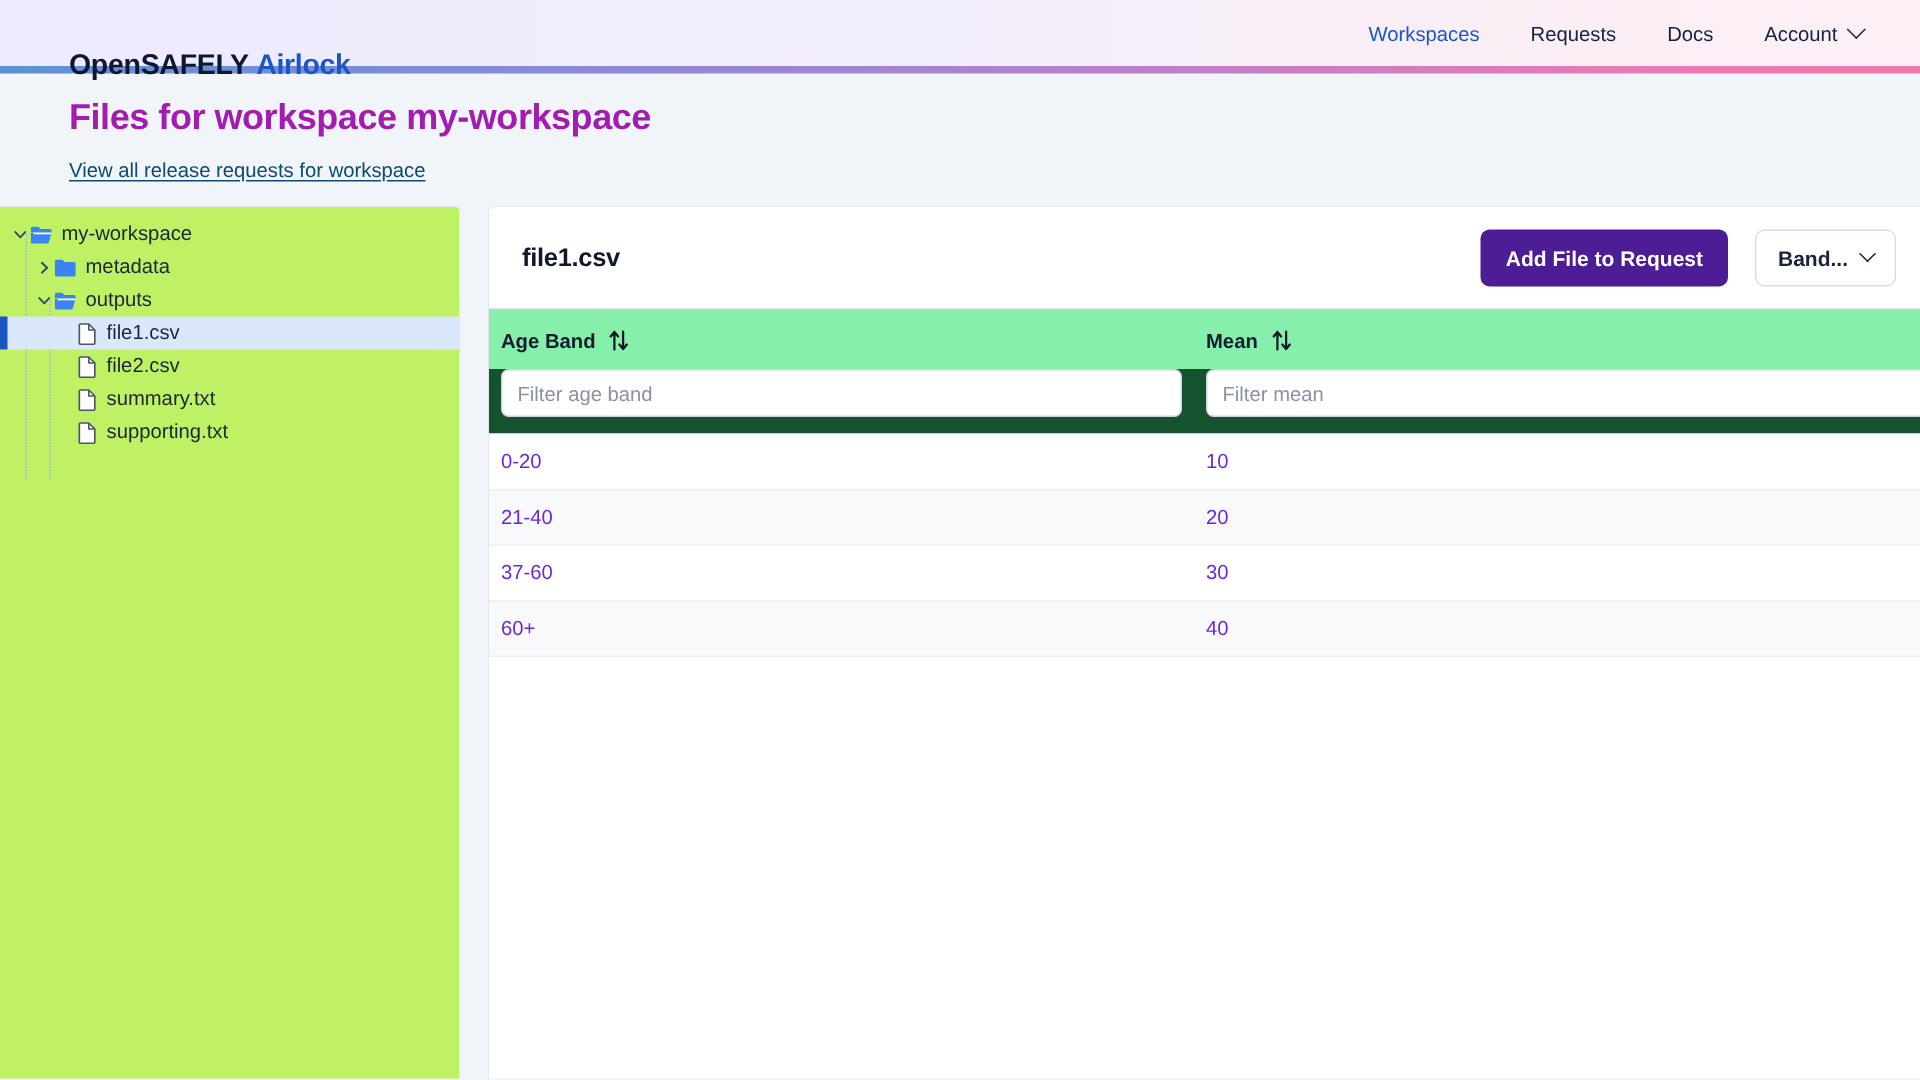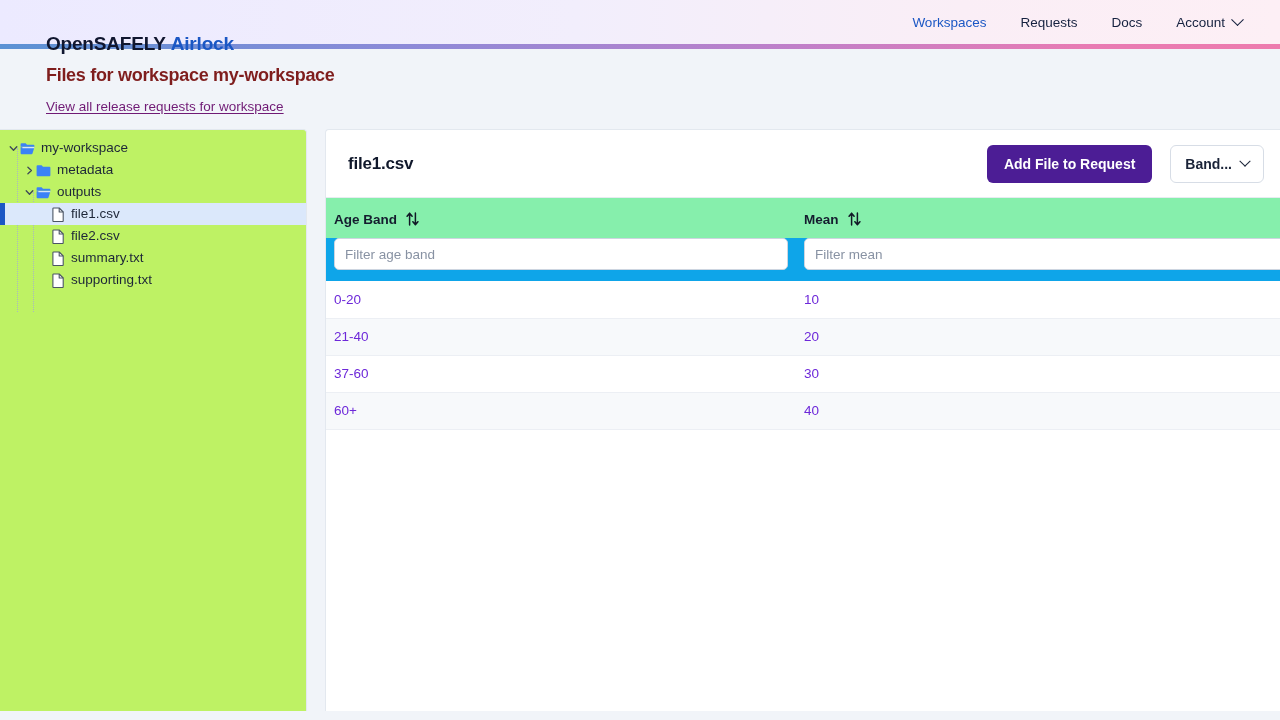--- a/index.html
+++ b/index.html
@@ -50,28 +50,28 @@
     transform: rotate(45deg) translate(-2px,-2px);
   }
   .gradbar {
     height: 5px;
     background: linear-gradient(90deg,#5b92d4 0%, #8d8ad8 32%, #c07fc9 62%, #e87bb3 85%, #ed7bae 100%);
   }
 
   
   .pagehead { padding: 16px 0 14px 46px; }
   .pagetitle {
-    font-size: 18px; font-weight: bold; color: #7f1d1d;
+    font-size: 24px; font-weight: bold; color: #a21caf;
     letter-spacing: -0.3px;
   }
   .sublink {
     display: inline-block;
     margin-top: 13px;
     font-size: 13.5px;
-    color: #701a75;
+    color: #0c4a6e;
     text-decoration: underline;
     text-underline-offset: 2px;
     cursor: pointer;
   }
 
   
   .body-wrap {
     display: flex;
     height: 582px;
     padding-left: 0px;
@@ -170,21 +170,21 @@
   th.hd {
     background: #86efac;
     text-align: left;
     font-size: 13.5px; font-weight: bold;
     color: #141c2e;
     padding: 13px 0 11px 8px;
     height: 40px;
   }
   .hdinner { display: flex; align-items: center; gap: 9px; }
   .sorticon { display: inline-flex; cursor: pointer; }
-  th.fl { background: #0ea5e9; padding: 0 8px 11px 8px; margin-top: 45px; }
+  th.fl { background: #14532d; padding: 0 8px 11px 8px; margin-top: 45px; }
   .filterinput {
     width: 100%;
     height: 32px;
     border: 1px solid #cdd5e0;
     border-radius: 5px;
     background: #fff;
     padding: 0 10px;
     font-size: 13.5px;
     color: #1d2638;
     font-family: "Liberation Sans", sans-serif;

